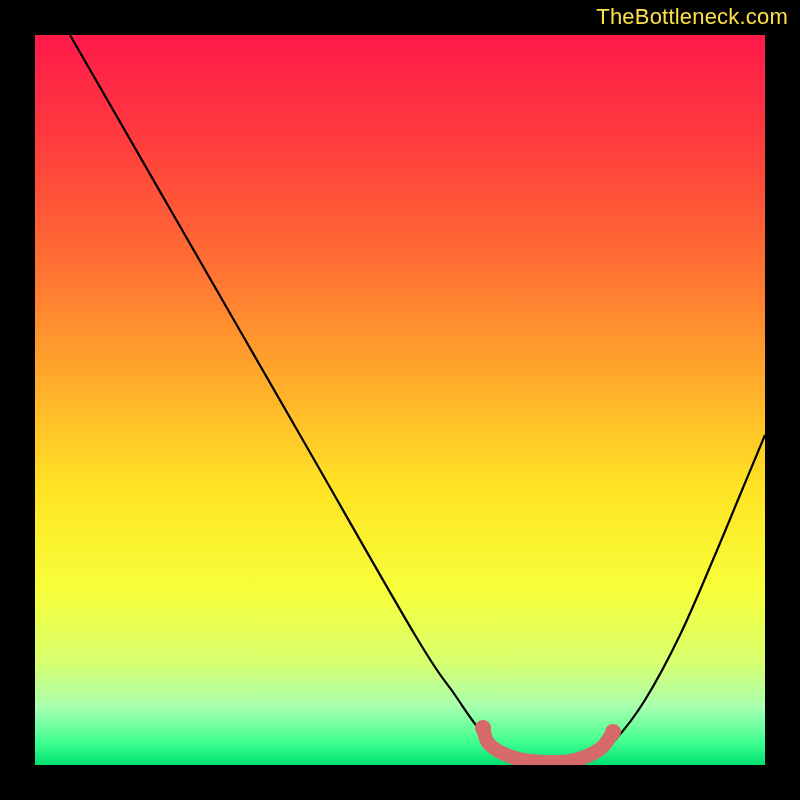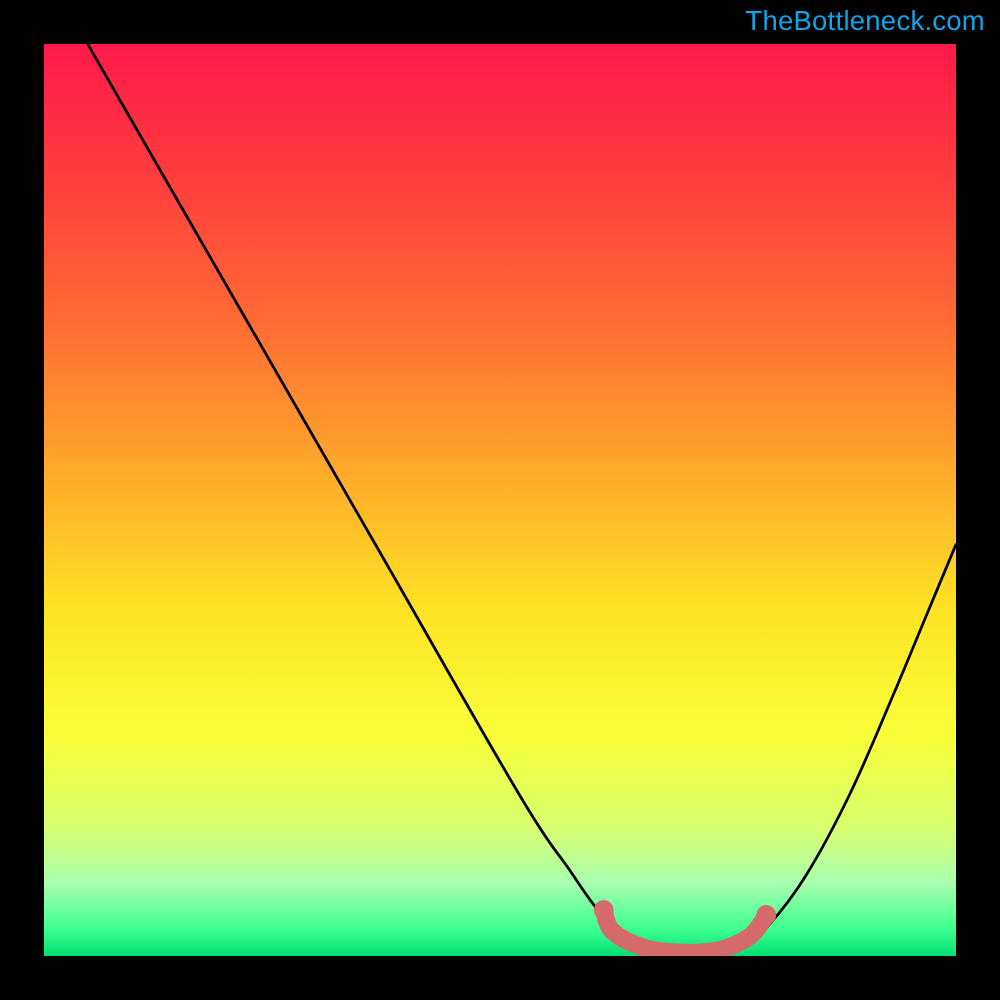--- a/index.html
+++ b/index.html
@@ -8,21 +8,21 @@
     height: 800px;
     background: #000;
     position: relative;
     font-family: Arial, Helvetica, sans-serif;
     overflow: hidden;
   }
   .watermark {
     position: absolute;
     top: 4px;
     right: 12px;
-    color: #0ea5e9;
+    color: #fde047;
     font-size: 22px;
     font-weight: 500;
     letter-spacing: 0.2px;
     z-index: 10;
   }
   .plot-area {
     position: absolute;
     
     left: 35px;
     top: 35px;

